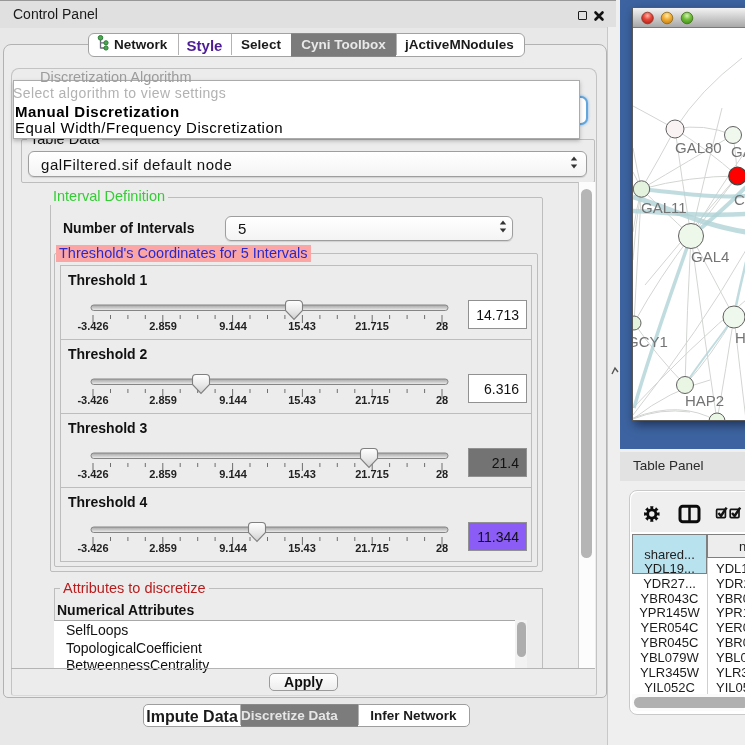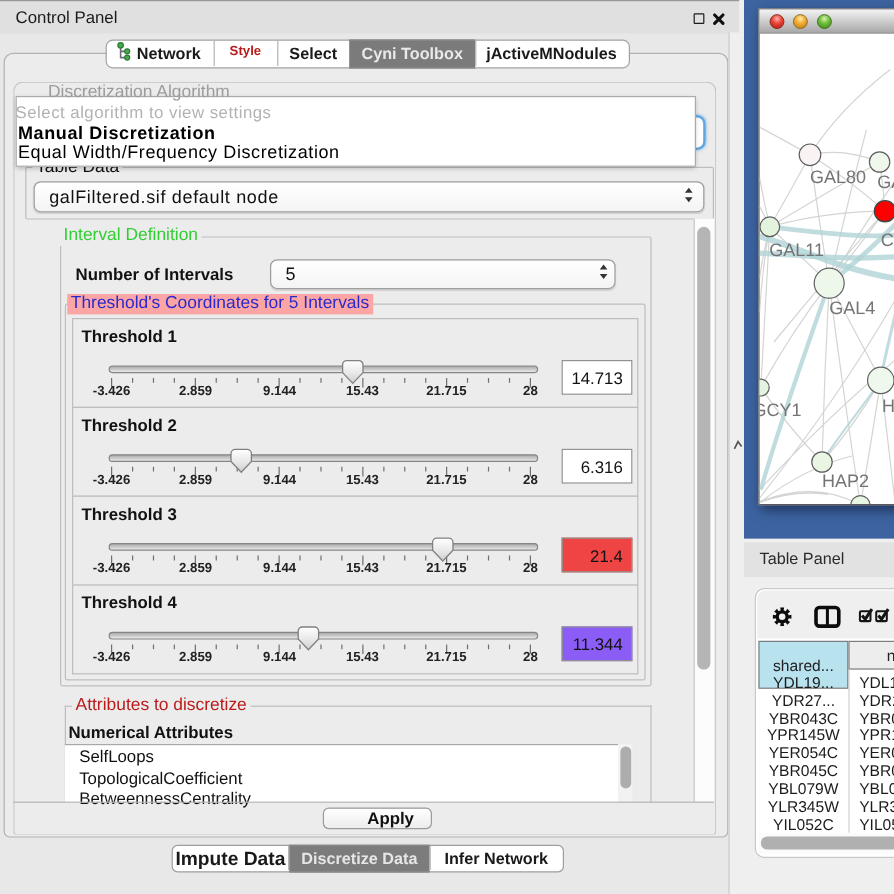--- a/index.html
+++ b/index.html
@@ -25,21 +25,21 @@
 <div class="abs" style="left:178px;top:34px;width:1px;height:21px;background:#b3b3b3;"></div>
 <div class="abs" style="left:231px;top:34px;width:1px;height:21px;background:#b3b3b3;"></div>
 <div class="abs" style="left:396px;top:34px;width:1px;height:21px;background:#b3b3b3;"></div>
 <svg class="abs" style="left:95px;top:34px;" width="16" height="18">
     <path d="M5.5,5 V14.5 M5.5,8.8 H10.5 M5.5,14 H10.5" stroke="#6a6a78" stroke-width="1.3" fill="none"></path>
     <circle cx="5.5" cy="3.8" r="2.3" fill="#4aa94f" stroke="#2a7a33" stroke-width="1"></circle>
     <circle cx="11" cy="8.8" r="2.1" fill="#4aa94f" stroke="#2a7a33" stroke-width="1"></circle>
     <circle cx="11" cy="14" r="2.1" fill="#4aa94f" stroke="#2a7a33" stroke-width="1"></circle>
   </svg>
 <div class="abs" style="left:114px;top:37px;font-size:13.5px;font-weight:bold;color:#1a1a1a;white-space:nowrap;">Network</div>
-<div class="abs" style="left:178px;top:37px;width:53px;text-align:center;font-size:11px;font-weight:bold;color:#b91c1c;white-space:nowrap;">Style</div>
+<div class="abs" style="left:178px;top:37px;width:53px;text-align:center;font-size:15px;font-weight:bold;color:#4c1d95;white-space:nowrap;">Style</div>
 <div class="abs" style="left:231px;top:37px;width:60px;text-align:center;font-size:13.5px;font-weight:bold;color:#1a1a1a;white-space:nowrap;">Select</div>
 <div class="abs" style="left:291px;top:37px;width:105px;text-align:center;font-size:13.5px;font-weight:bold;color:#e9e9e9;white-space:nowrap;">Cyni Toolbox</div>
 <div class="abs" style="left:396px;top:37px;width:127px;text-align:center;font-size:13.5px;font-weight:bold;color:#1a1a1a;white-space:nowrap;">jActiveMNodules</div>
 <div class="abs" style="left:11px;top:68px;width:584px;height:626px;border:1px solid #c3c3c3;border-bottom-color:#d9d9d9;border-radius:8px 8px 3px 3px;"></div>
 <div class="abs" style="left:330px;top:96px;width:254px;height:25px;background:#fff;border:2px solid #63a6dd;border-radius:7px;box-shadow:0 0 3px #7ab4e2;"></div>
 <div class="abs etch" style="left:21px;top:139px;width:572px;height:42px;"></div>
 <div class="gtitle" style="left:27px;top:131px;color:#111;">Table Data</div>
 <div class="combo" style="left:28px;top:151px;width:557px;height:24px;">
     <div class="ct">galFiltered.sif default node</div>
   </div>
@@ -107,21 +107,21 @@
     <rect x="31" y="40" width="357" height="5.5" rx="2.7" fill="url(#trk)" stroke="#858585" stroke-width="1"></rect>
     <path d="M33.0,50 V58 M50.5,50 V54 M67.9,50 V54 M85.3,50 V54 M102.8,50 V58 M120.2,50 V54 M137.7,50 V54 M155.1,50 V54 M172.6,50 V58 M190.0,50 V54 M207.5,50 V54 M224.9,50 V54 M242.4,50 V58 M259.9,50 V54 M277.3,50 V54 M294.8,50 V54 M312.2,50 V58 M329.6,50 V54 M347.1,50 V54 M364.6,50 V54 M382.0,50 V58" stroke="#6e6e6e" stroke-width="1"></path>
     <path d="M300.5,45.5 V39 a3.5,3.5 0 0 1 3.5,-3.5 h10 a3.5,3.5 0 0 1 3.5,3.5 v6.5 L309.0,54.5 Z" fill="url(#thm)" stroke="#808080" stroke-width="1.1"></path>
   </svg>
 <div class="abs" style="left:63px;top:468px;width:60px;text-align:center;font-size:11px;font-weight:bold;color:#222;">-3.426</div>
 <div class="abs" style="left:133px;top:468px;width:60px;text-align:center;font-size:11px;font-weight:bold;color:#222;">2.859</div>
 <div class="abs" style="left:203px;top:468px;width:60px;text-align:center;font-size:11px;font-weight:bold;color:#222;">9.144</div>
 <div class="abs" style="left:272px;top:468px;width:60px;text-align:center;font-size:11px;font-weight:bold;color:#222;">15.43</div>
 <div class="abs" style="left:342px;top:468px;width:60px;text-align:center;font-size:11px;font-weight:bold;color:#222;">21.715</div>
 <div class="abs" style="left:412px;top:468px;width:60px;text-align:center;font-size:11px;font-weight:bold;color:#222;">28</div>
-<div class="abs" style="left:468px;top:448px;width:59px;height:29px;background:#ef4444;border:1px solid #919191;display:flex;align-items:center;justify-content:flex-end;padding-right:7px;box-sizing:border-box;font-size:14px;color:#111;">21.4</div>
+<div class="abs" style="left:468px;top:448px;width:59px;height:29px;background:#737373;border:1px solid #919191;display:flex;align-items:center;justify-content:flex-end;padding-right:7px;box-sizing:border-box;font-size:14px;color:#111;">21.4</div>
 <div class="abs" style="left:60px;top:487px;width:470px;height:73px;background:#ececec;border:1px solid #bdbdbd;"></div>
 <div class="abs blab" style="left:68px;top:494px;">Threshold 4</div>
 <svg class="abs" style="left:60px;top:487px;" width="470" height="73">
     <rect x="31" y="40" width="357" height="5.5" rx="2.7" fill="url(#trk)" stroke="#858585" stroke-width="1"></rect>
     <path d="M33.0,50 V58 M50.5,50 V54 M67.9,50 V54 M85.3,50 V54 M102.8,50 V58 M120.2,50 V54 M137.7,50 V54 M155.1,50 V54 M172.6,50 V58 M190.0,50 V54 M207.5,50 V54 M224.9,50 V54 M242.4,50 V58 M259.9,50 V54 M277.3,50 V54 M294.8,50 V54 M312.2,50 V58 M329.6,50 V54 M347.1,50 V54 M364.6,50 V54 M382.0,50 V58" stroke="#6e6e6e" stroke-width="1"></path>
     <path d="M188.5,45.5 V39 a3.5,3.5 0 0 1 3.5,-3.5 h10 a3.5,3.5 0 0 1 3.5,3.5 v6.5 L197.0,54.5 Z" fill="url(#thm)" stroke="#808080" stroke-width="1.1"></path>
   </svg>
 <div class="abs" style="left:63px;top:542px;width:60px;text-align:center;font-size:11px;font-weight:bold;color:#222;">-3.426</div>
 <div class="abs" style="left:133px;top:542px;width:60px;text-align:center;font-size:11px;font-weight:bold;color:#222;">2.859</div>
 <div class="abs" style="left:203px;top:542px;width:60px;text-align:center;font-size:11px;font-weight:bold;color:#222;">9.144</div>
@@ -134,27 +134,27 @@
 <div class="abs blab" style="left:57px;top:602px;">Numerical Attributes</div>
 <div class="abs" style="left:54px;top:620px;width:461px;height:48px;background:#fff;border-top:1px solid #a8a8a8;"></div>
 <div class="abs" style="left:66px;top:622px;font-size:14px;color:#111;">SelfLoops</div>
 <div class="abs" style="left:66px;top:640px;font-size:14px;color:#111;">TopologicalCoefficient</div>
 <div class="abs" style="left:66px;top:657px;font-size:14px;color:#111;">BetweennessCentrality</div>
 <div class="abs" style="left:515px;top:620px;width:12px;height:48px;background:#f2f2f2;"></div>
 <div class="abs" style="left:516.5px;top:622px;width:9px;height:35px;background:#adadad;border-radius:5px;"></div>
 <div class="abs" style="left:578px;top:182px;width:17px;height:486px;background:#fcfcfc;border-left:1px solid #c4c4c4;box-sizing:border-box;"></div>
 <div class="abs" style="left:581px;top:189px;width:11px;height:369px;background:#b5b5b5;border-radius:6px;"></div>
 <div class="abs" style="left:11px;top:668px;width:584px;height:1px;background:#b4b4b4;"></div>
-<div class="abs" style="left:269px;top:673px;width:67px;height:16px;background:linear-gradient(#ffffff,#ededed);border:1px solid #9b9b9b;border-radius:5px;display:flex;align-items:center;justify-content:center;font-size:14px;font-weight:bold;color:#111;padding-left:22px;">Apply</div>
+<div class="abs" style="left:269px;top:673px;width:67px;height:16px;background:linear-gradient(#ffffff,#ededed);border:1px solid #9b9b9b;border-radius:5px;display:flex;align-items:center;justify-content:center;font-size:14px;font-weight:bold;color:#111;">Apply</div>
 <div class="abs" style="left:143px;top:704px;width:325px;height:21px;background:#fff;border:1px solid #9e9e9e;border-radius:5px;"></div>
 <div class="abs" style="left:241px;top:704px;width:117px;height:21px;background:#7c7c7c;border-top:1px solid #8a8a8a;border-bottom:1px solid #8a8a8a;"></div>
 <div class="abs" style="left:240px;top:705px;width:1px;height:20px;background:#b3b3b3;"></div>
 <div class="abs" style="left:358px;top:705px;width:1px;height:20px;background:#b3b3b3;"></div>
 <div class="abs" style="left:143px;top:708px;width:98px;text-align:center;font-size:16px;font-weight:bold;color:#1a1a1a;">Impute Data</div>
-<div class="abs" style="left:241px;top:708px;width:117px;text-align:center;font-size:13.5px;font-weight:bold;color:#e6e6e6;">Discretize Data</div>
+<div class="abs" style="left:241px;top:708px;width:117px;font-size:13.5px;font-weight:bold;color:#e6e6e6;">Discretize Data</div>
 <div class="abs" style="left:359px;top:708px;width:109px;text-align:center;font-size:13.5px;font-weight:bold;color:#1a1a1a;">Infer Network</div>
 <div class="abs" style="left:13px;top:80px;width:565px;height:57px;background:#fff;border:1px solid #ababab;box-shadow:0 2px 4px rgba(0,0,0,0.25);"></div>
 <div class="abs" style="left:40px;top:69px;font-size:14.5px;color:#9c9c9c;z-index:3;">Discretization Algorithm</div>
 <div class="abs" style="left:13px;top:85px;width:565px;text-align:left;font-size:14px;letter-spacing:0.4px;color:#b2b2b2;">Select algorithm to view settings</div>
 <div class="abs" style="left:15px;top:103px;font-size:15px;letter-spacing:0.5px;font-weight:bold;color:#000;">Manual Discretization</div>
 <div class="abs" style="left:15px;top:119px;font-size:15px;letter-spacing:0.5px;color:#000;">Equal Width/Frequency Discretization</div>
 <div class="abs" style="left:607px;top:27px;width:13px;height:718px;background:#efefef;border-left:1px solid #c8c8c8;box-sizing:border-box;"></div>
 <div class="abs" style="left:616px;top:0;width:4px;height:27px;background:#efefef;"></div>
 <svg class="abs" style="left:611px;top:366px;" width="8" height="10">
     <path d="M1,8 L4,2 L7,6" fill="none" stroke="#555" stroke-width="1.4"></path>

